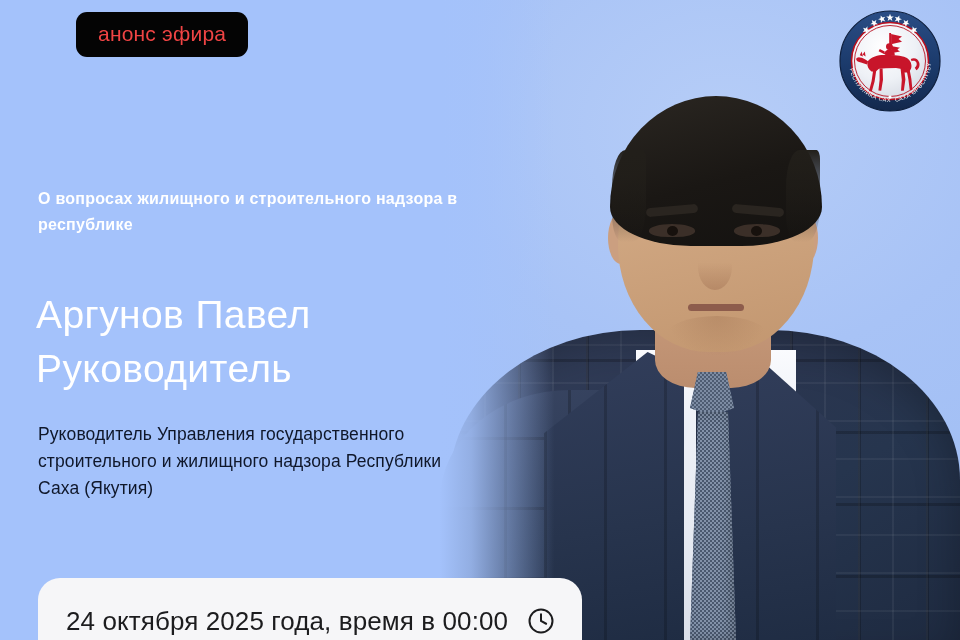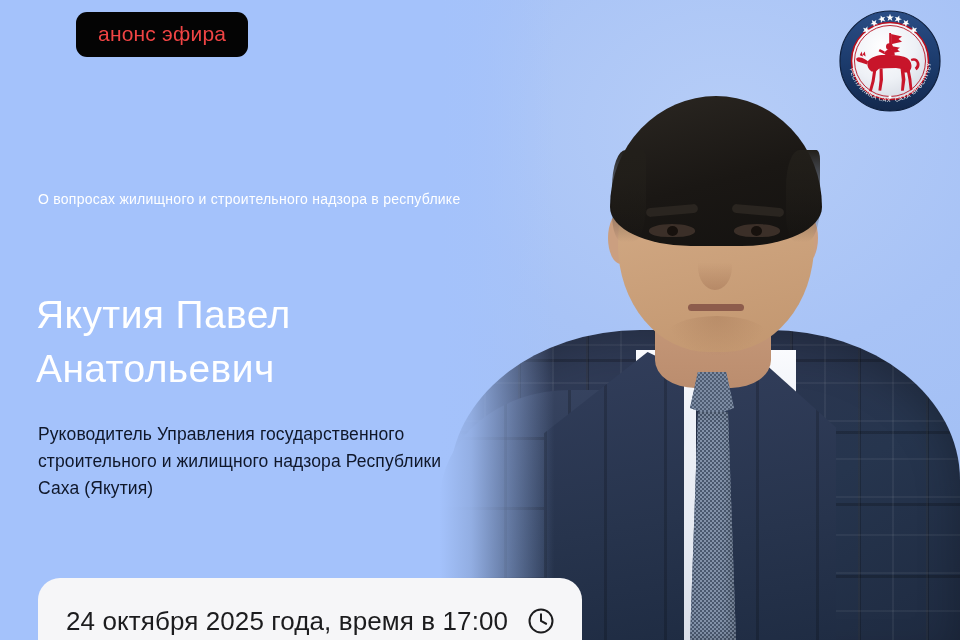--- a/index.html
+++ b/index.html
@@ -281,22 +281,22 @@
     z-index: 50;
     margin-left: 36px;
   }
 
   .topic {
     position: absolute;
     left: 38px;
     top: 186px;
     width: 470px;
     color: #ffffff;
-    font-size: 14px;
-    font-weight: 400;
+    font-size: 16px;
+    font-weight: 700;
     line-height: 26px;
     letter-spacing: 0.25px;
     z-index: 50;
   }
 
   .name {
     position: absolute;
     left: 36px;
     top: 288px;
     width: 430px;
@@ -458,25 +458,25 @@
       <circle cx="51.4" cy="37.6" r="3.4"></circle>
       <path d="M52.4 42 L58.6 38.6 L59.8 40.8 L53.6 44.6 Z"></path>
       <path d="M46.8 42.6 L41.8 40 L40.6 42.2 L46 45 Z"></path>
     </g>
   </svg>
 
   <div class="badge">анонс эфира</div>
 
   <div class="topic">О вопросах жилищного и строительного надзора в республике</div>
 
-  <div class="name">Якутия Павел Анатольевич</div>
+  <div class="name">Аргунов Павел Руководитель</div>
 
   <div class="position">Руководитель Управления государственного строительного и жилищного надзора Республики Саха (Якутия)</div>
 
   <div class="datechip">
-    <span>24 октября 2025 года, время в 17:00</span>
+    <span>24 октября 2025 года, время в 00:00</span>
     <svg class="clock" width="30" height="30" viewBox="0 0 24 24" fill="none" stroke="#1c1c1e" stroke-width="1.6" stroke-linecap="round">
       <circle cx="12" cy="12" r="9.2"></circle>
       <path d="M12 6.6 V12 L16.1 14.2"></path>
     </svg>
   </div>
 
 </div>
 
 </body></html>

